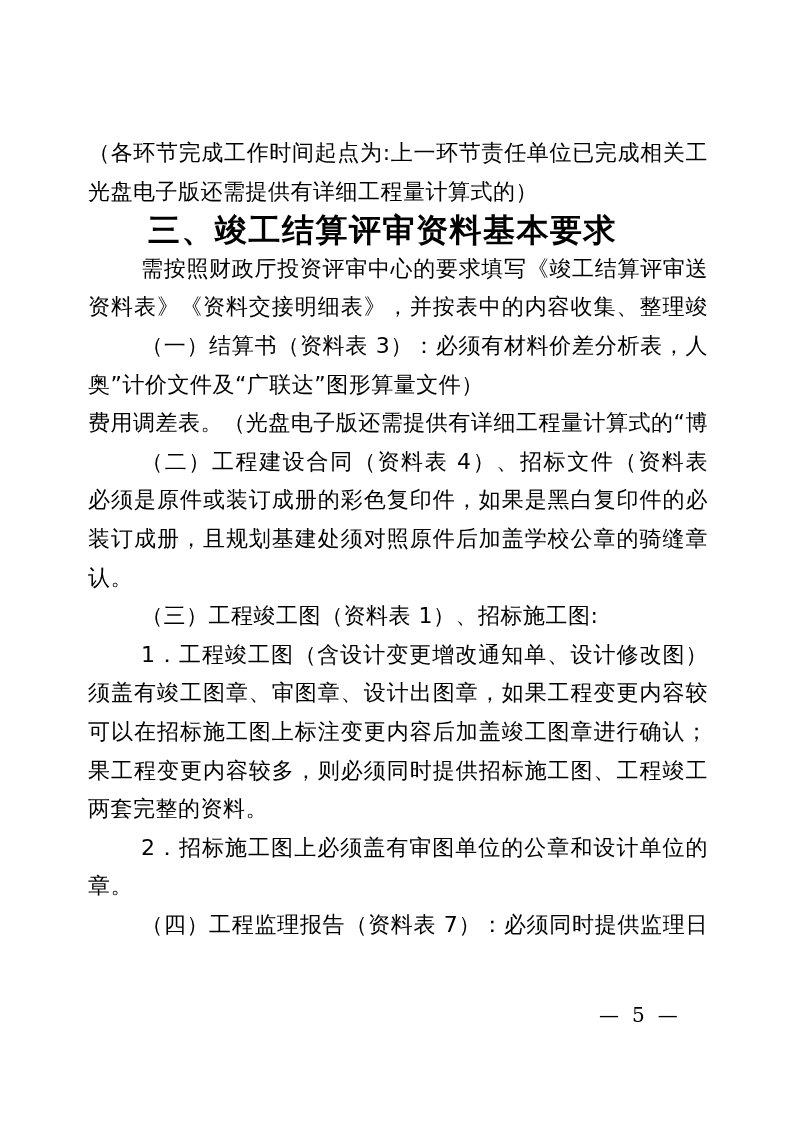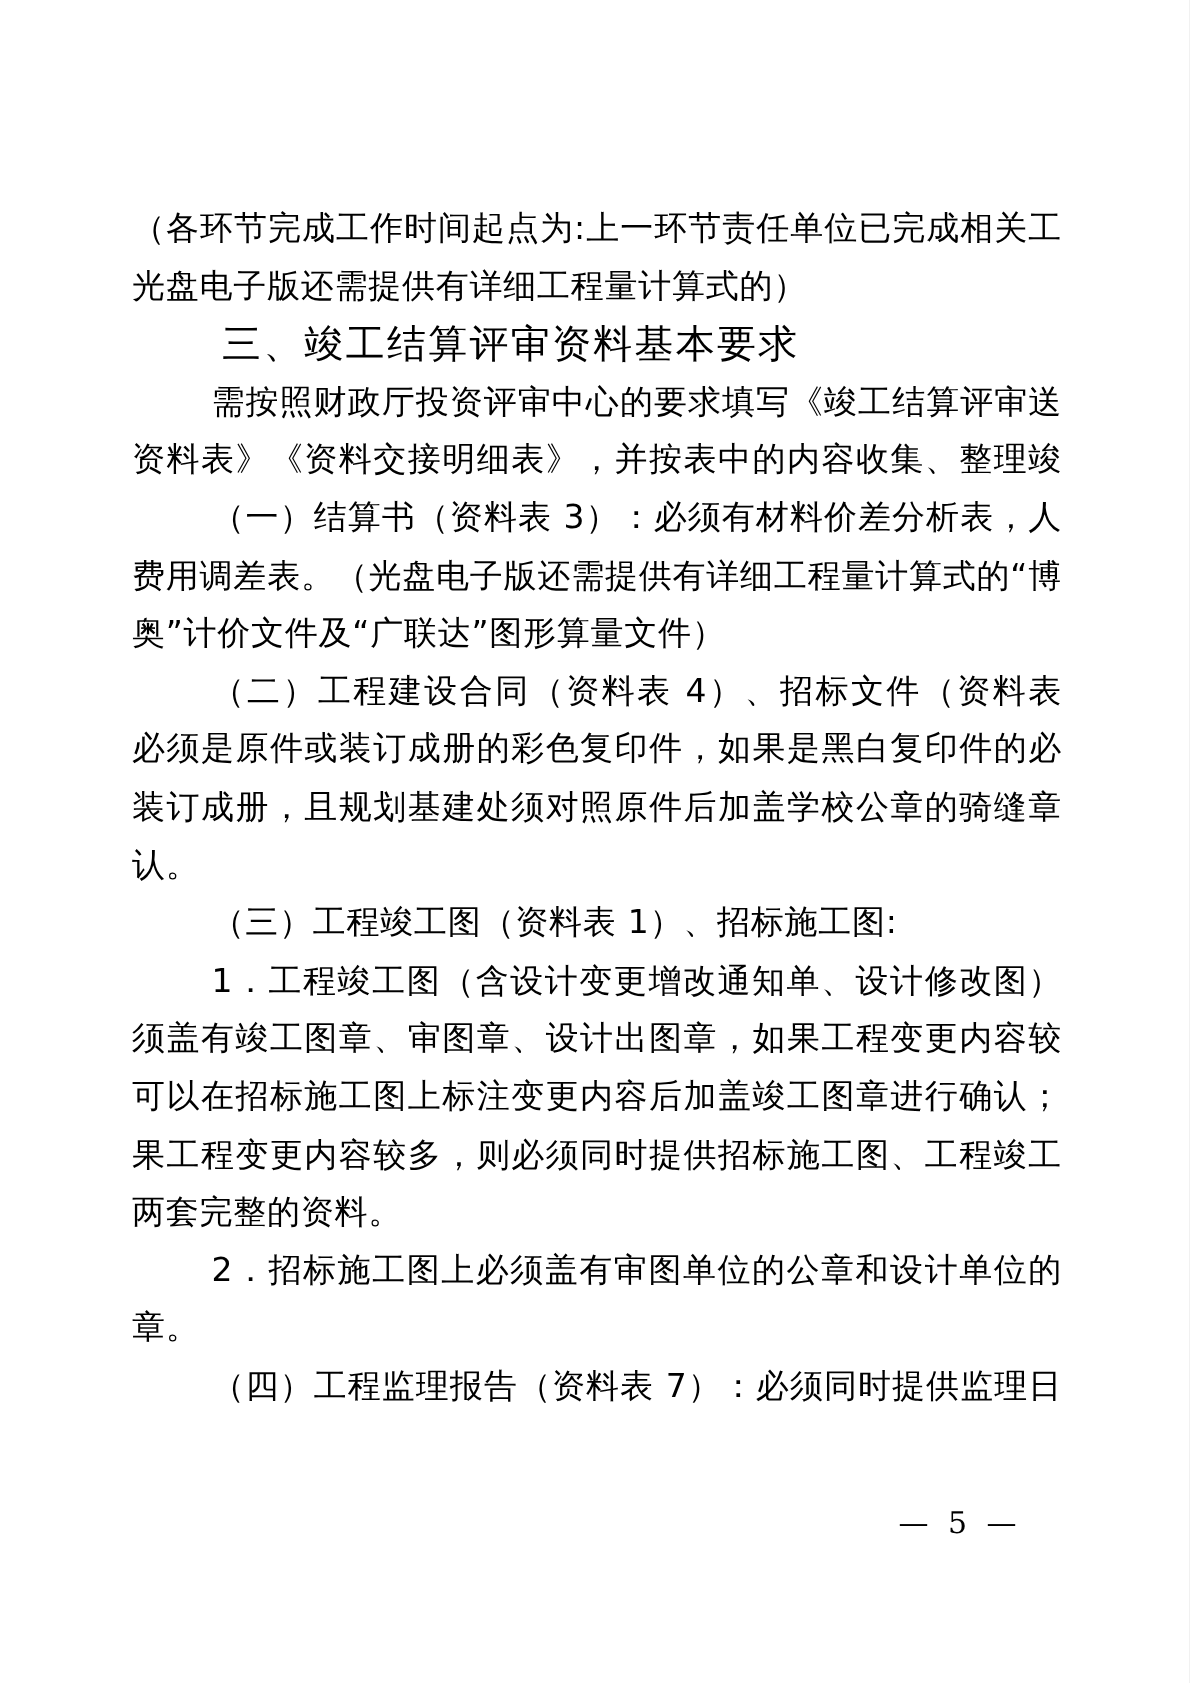--- a/index.html
+++ b/index.html
@@ -30,22 +30,22 @@
   
   .line.j {
     white-space: normal;
     text-align: justify;
     text-align-last: justify;
   }
   
   .line.ind { padding-left: 53px; }
   .line.heading {
     padding-left: 60px;
-    font-weight: normal;
-    font-size: 26px;
+    font-weight: bold;
+    font-size: 32px;
     letter-spacing: 1.5px;
   }
   .page-footer {
     position: absolute;
     left: 599px;
     top: 1000px;
     height: 30px;
     display: flex;
     align-items: center;
     gap: 13px;
@@ -58,22 +58,22 @@
 <body>
 
 <div class="page">
   <main class="body-text">
     <div class="line j">（各环节完成工作时间起点为:上一环节责任单位已完成相关工作或接收</div>
     <div class="line">光盘电子版还需提供有详细工程量计算式的）</div>
     <div class="line heading">三、竣工结算评审资料基本要求</div>
     <div class="line j ind">需按照财政厅投资评审中心的要求填写《竣工结算评审送审</div>
     <div class="line j">资料表》《资料交接明细表》，并按表中的内容收集、整理竣工结</div>
     <div class="line j ind">（一）结算书（资料表 3）：必须有材料价差分析表，人工</div>
+    <div class="line">奥”计价文件及“广联达”图形算量文件）</div>
     <div class="line j">费用调差表。（光盘电子版还需提供有详细工程量计算式的“博</div>
-    <div class="line">奥”计价文件及“广联达”图形算量文件）</div>
     <div class="line j ind">（二）工程建设合同（资料表 4）、招标文件（资料表 10）:</div>
     <div class="line j">必须是原件或装订成册的彩色复印件，如果是黑白复印件的必须</div>
     <div class="line j">装订成册，且规划基建处须对照原件后加盖学校公章的骑缝章确</div>
     <div class="line">认。</div>
     <div class="line ind">（三）工程竣工图（资料表 1）、招标施工图:</div>
     <div class="line j ind">1．工程竣工图（含设计变更增改通知单、设计修改图）必</div>
     <div class="line j">须盖有竣工图章、审图章、设计出图章，如果工程变更内容较少，</div>
     <div class="line j">可以在招标施工图上标注变更内容后加盖竣工图章进行确认；如</div>
     <div class="line j">果工程变更内容较多，则必须同时提供招标施工图、工程竣工图</div>
     <div class="line">两套完整的资料。</div>

